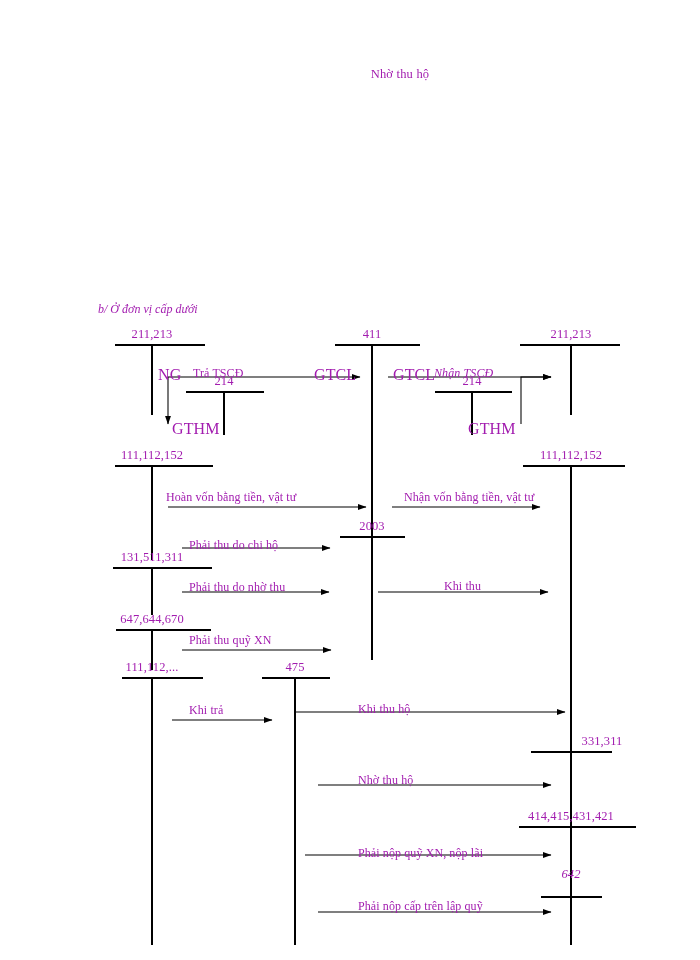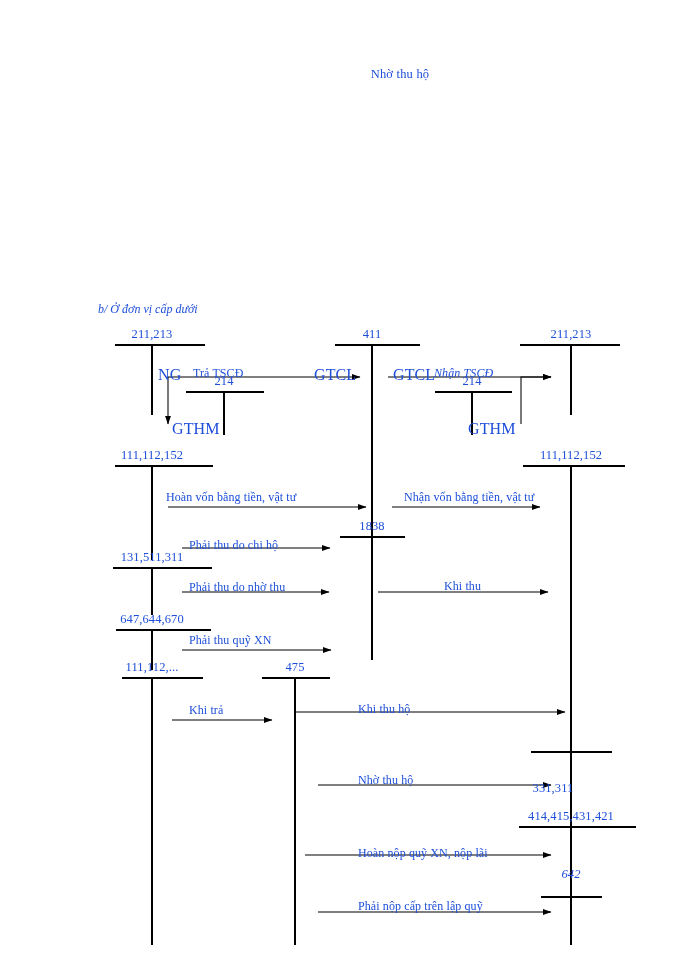--- a/index.html
+++ b/index.html
@@ -23,21 +23,21 @@
     position: absolute;
     left: 0;
     top: 0;
     width: 700px;
     height: 960px;
   }
   .lbl {
     position: absolute;
     white-space: nowrap;
     font-family: "Liberation Serif", "DejaVu Serif", serif;
-    color: #1d4ed8;
+    color: #a21caf;
     line-height: 1;
   }
   .title {
     font-size: 12.5px;
     letter-spacing: .2px;
   }
   .section-head {
     font-size: 12px;
     font-style: italic;
   }
@@ -159,26 +159,26 @@
   <div class="lbl section-head" style="left:98px; top:303px;">b/ Ở đơn vị cấp dưới</div>
 
   <div id="account-labels">
       <div class="lbl acct center" style="left: 152px; top: 328px;">211,213</div>
       <div class="lbl acct center" style="left: 372px; top: 328px;">411</div>
       <div class="lbl acct center" style="left: 571px; top: 328px;">211,213</div>
       <div class="lbl acct center" style="left: 224px; top: 375px;">214</div>
       <div class="lbl acct center" style="left: 472px; top: 375px;">214</div>
       <div class="lbl acct center" style="left: 152px; top: 449px;">111,112,152</div>
       <div class="lbl acct center" style="left: 571px; top: 449px;">111,112,152</div>
-      <div class="lbl acct center" style="left: 372px; top: 520px;">1838</div>
+      <div class="lbl acct center" style="left: 372px; top: 520px;">2003</div>
       <div class="lbl acct center" style="left: 152px; top: 551px;">131,511,311</div>
       <div class="lbl acct center" style="left: 152px; top: 613px;">647,644,670</div>
       <div class="lbl acct center" style="left: 152px; top: 661px;">111,112,...</div>
       <div class="lbl acct center" style="left: 295px; top: 661px;">475</div>
-      <div class="lbl acct center" style="left: 553px; top: 735px; margin-top: 47px;">331,311</div>
+      <div class="lbl acct center" style="left: 602px; top: 735px;">331,311</div>
       <div class="lbl acct center" style="left: 571px; top: 810px;">414,415,431,421</div>
       <div class="lbl acct center" style="left: 571px; top: 868px; font-style: italic;">642</div>
     </div>
   <div id="tag-labels">
       <div class="lbl tag" style="left: 158px; top: 367px;">NG</div>
       <div class="lbl tag" style="left: 314px; top: 367px;">GTCL</div>
       <div class="lbl tag" style="left: 393px; top: 367px;">GTCL</div>
       <div class="lbl tag" style="left: 172px; top: 421px;">GTHM</div>
       <div class="lbl tag" style="left: 468px; top: 421px;">GTHM</div>
     </div>
@@ -187,17 +187,17 @@
       <div class="lbl flow" style="left: 434px; top: 367px; font-style: italic;">Nhận TSCĐ</div>
       <div class="lbl flow" style="left: 166px; top: 491px;">Hoàn vốn bằng tiền, vật tư</div>
       <div class="lbl flow" style="left: 404px; top: 491px;">Nhận vốn bằng tiền, vật tư</div>
       <div class="lbl flow" style="left: 189px; top: 539px;">Phải thu do chi hộ</div>
       <div class="lbl flow" style="left: 189px; top: 581px; text-align: right;">Phải thu do nhờ thu</div>
       <div class="lbl flow" style="left: 444px; top: 580px;">Khi thu</div>
       <div class="lbl flow" style="left: 189px; top: 634px;">Phải thu quỹ XN</div>
       <div class="lbl flow" style="left: 189px; top: 704px;">Khi trả</div>
       <div class="lbl flow" style="left: 358px; top: 703px;">Khi thu hộ</div>
       <div class="lbl flow" style="left: 358px; top: 774px;">Nhờ thu hộ</div>
-      <div class="lbl flow" style="left: 358px; top: 847px;">Hoàn nộp quỹ XN, nộp lãi</div>
+      <div class="lbl flow" style="left: 358px; top: 847px;">Phải nộp quỹ XN, nộp lãi</div>
       <div class="lbl flow" style="left: 358px; top: 900px;">Phải nộp cấp trên lập quỹ</div>
     </div>
 
 </div>
 
 </body></html>

